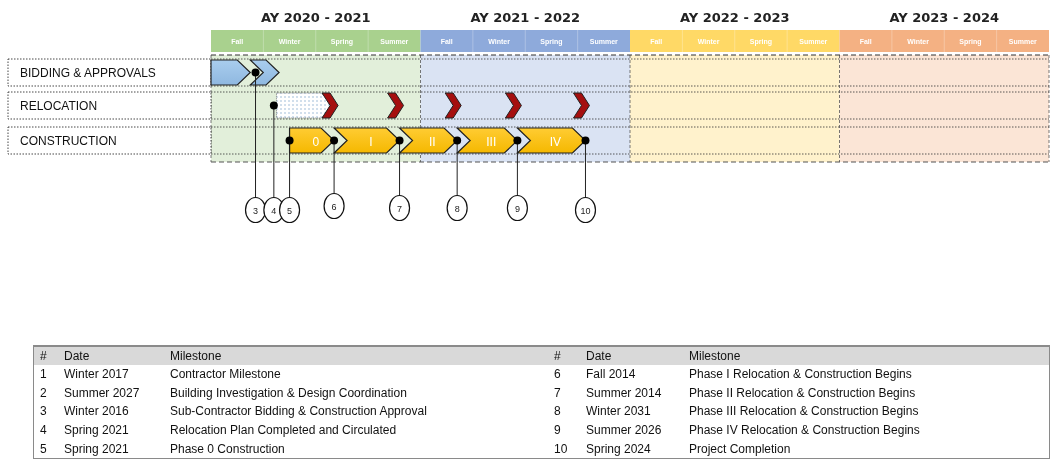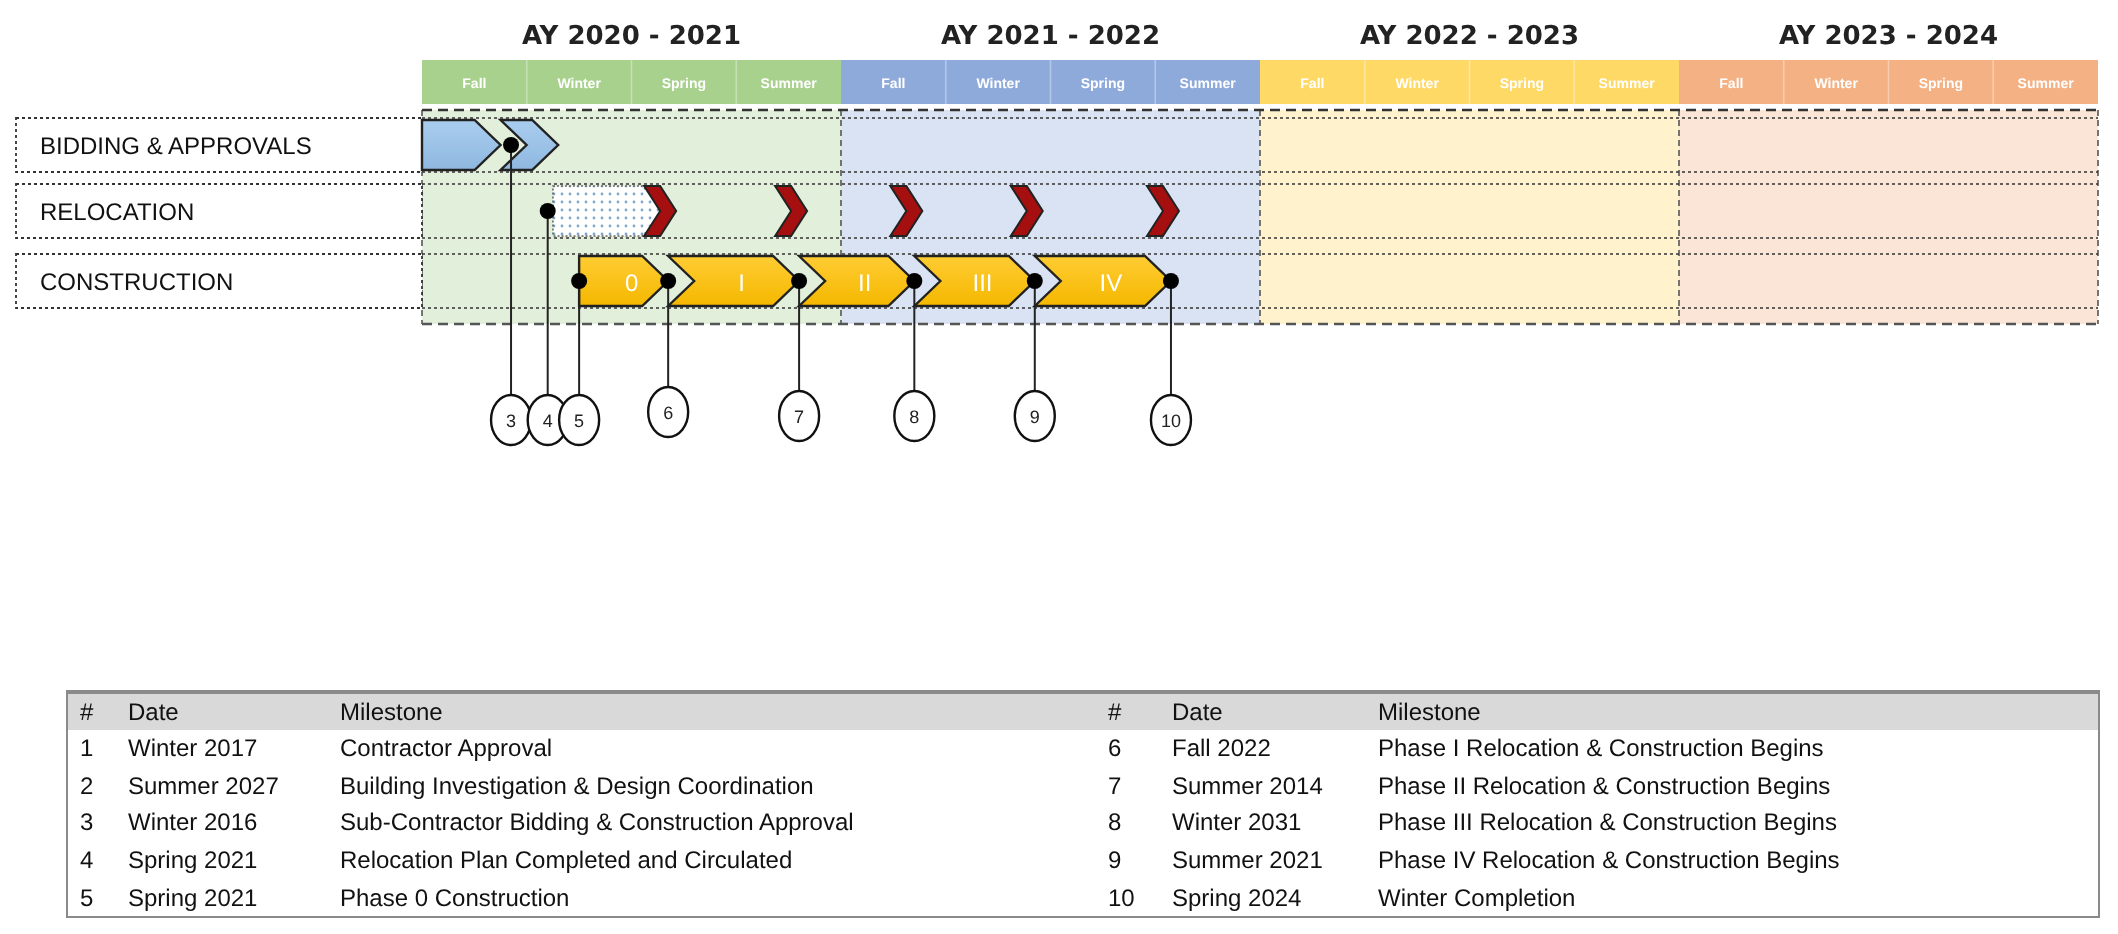--- a/index.html
+++ b/index.html
@@ -171,23 +171,23 @@
         <th class="c-ms">Milestone</th>
         <th class="c-num2">#</th>
         <th class="c-date2">Date</th>
         <th>Milestone</th>
       </tr>
     </thead>
     <tbody>
       <tr>
         <td class="c-num">1</td>
         <td>Winter 2017</td>
-        <td>Contractor Approval</td>
+        <td>Contractor Milestone</td>
         <td class="c-num2">6</td>
-        <td>Fall 2022</td>
+        <td>Fall 2014</td>
         <td>Phase I Relocation &amp; Construction Begins</td>
       </tr>
       <tr>
         <td class="c-num">2</td>
         <td>Summer 2027</td>
         <td>Building Investigation &amp; Design Coordination</td>
         <td class="c-num2">7</td>
         <td>Summer 2014</td>
         <td>Phase II Relocation &amp; Construction Begins</td>
       </tr>
@@ -197,26 +197,26 @@
         <td>Sub-Contractor Bidding &amp; Construction Approval</td>
         <td class="c-num2">8</td>
         <td>Winter 2031</td>
         <td>Phase III Relocation &amp; Construction Begins</td>
       </tr>
       <tr>
         <td class="c-num">4</td>
         <td>Spring 2021</td>
         <td>Relocation Plan Completed and Circulated</td>
         <td class="c-num2">9</td>
-        <td>Summer 2021</td>
+        <td>Summer 2026</td>
         <td>Phase IV Relocation &amp; Construction Begins</td>
       </tr>
       <tr>
         <td class="c-num">5</td>
         <td>Spring 2021</td>
         <td>Phase 0 Construction</td>
         <td class="c-num2">10</td>
         <td>Spring 2024</td>
-        <td>Winter Completion</td>
+        <td>Project Completion</td>
       </tr>
     </tbody>
   </table>
 </div>
 
 </body></html>

